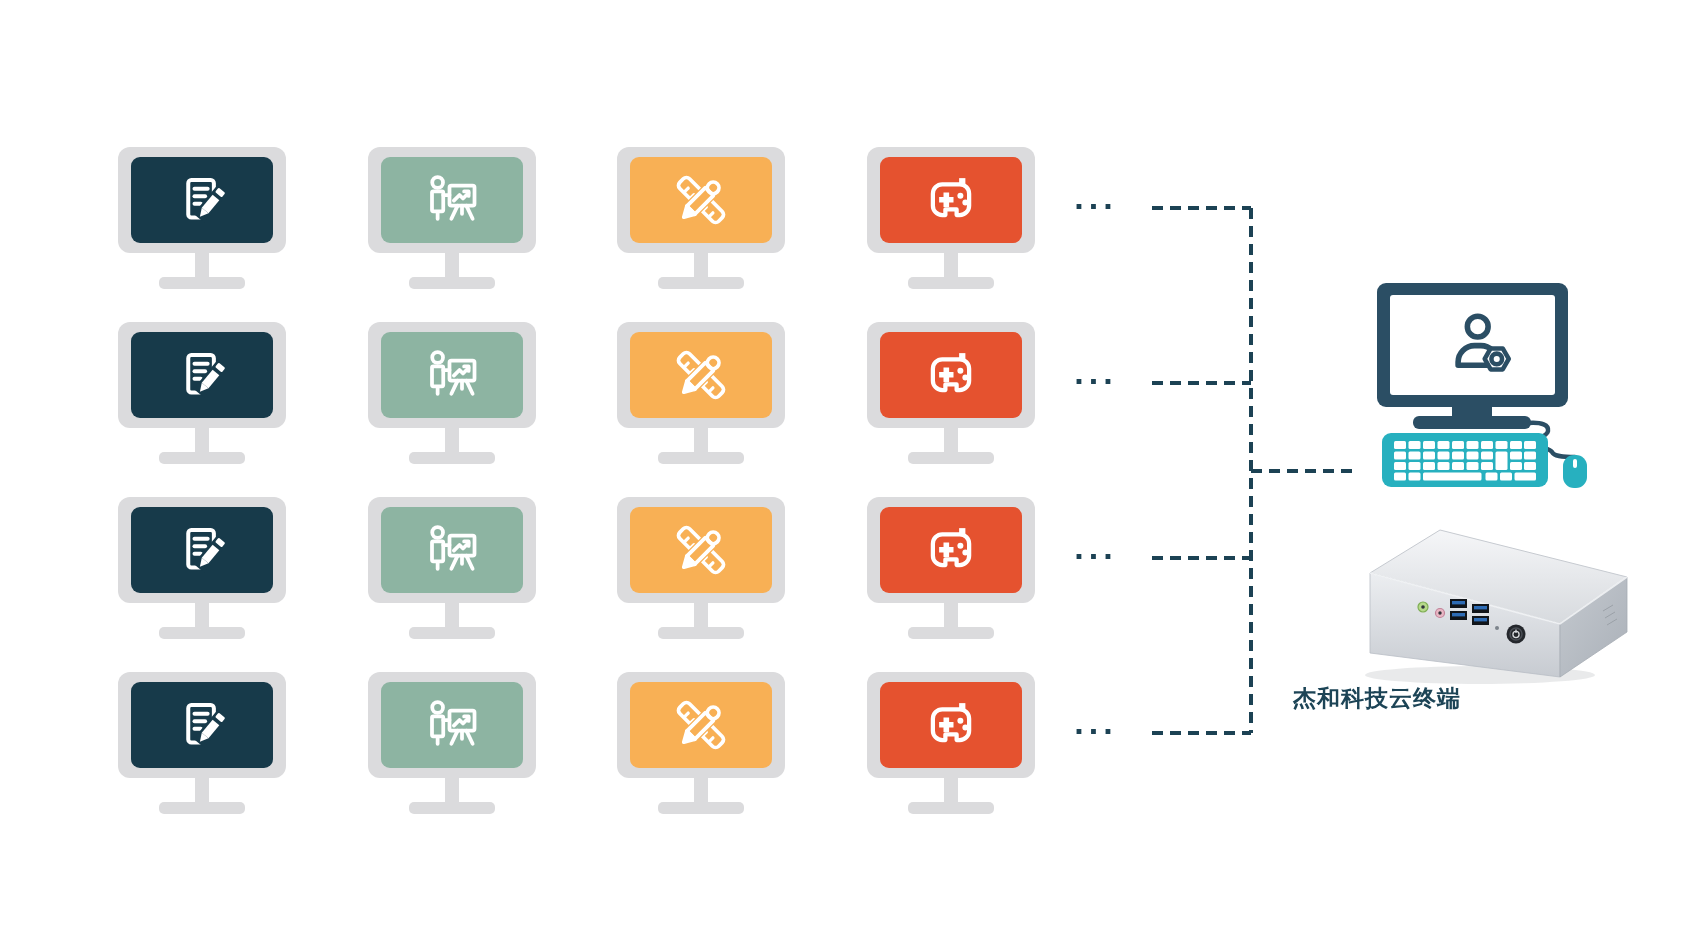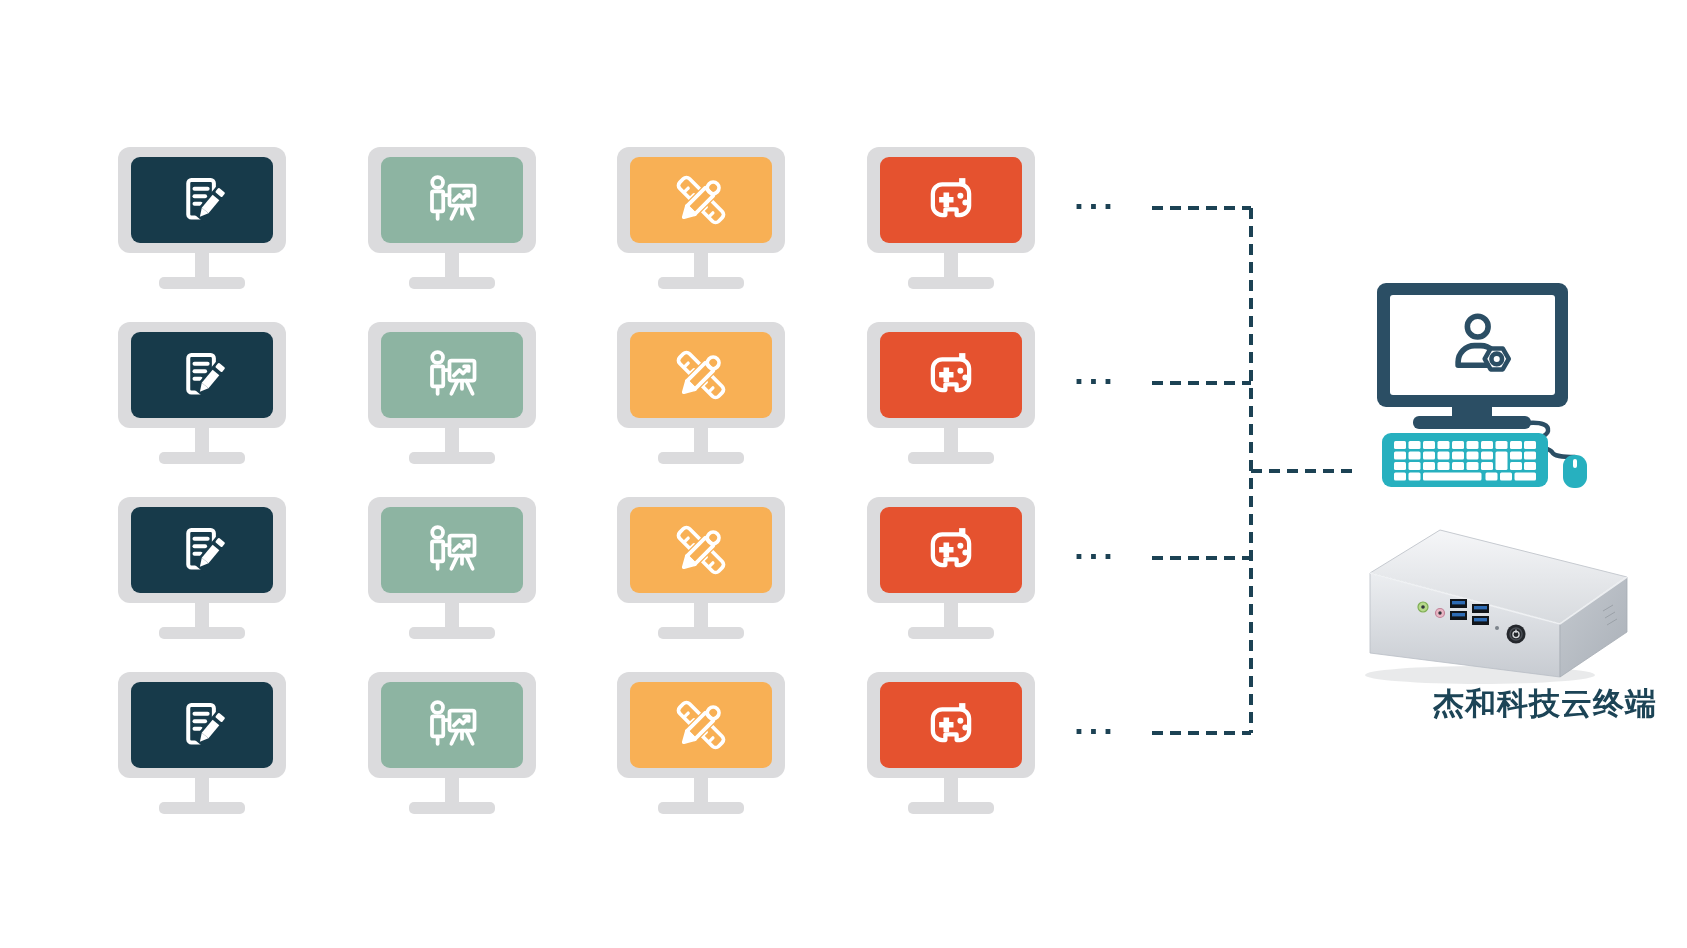--- a/index.html
+++ b/index.html
@@ -34,22 +34,22 @@
   .host-neck{position:absolute;left:1452px;top:405px;width:40px;height:16px;background:var(--c-admin);}
   .host-base{position:absolute;left:1413px;top:416px;width:118px;height:13px;border-radius:6px;background:var(--c-admin);}
   .host-keyboard{position:absolute;left:1382px;top:433px;width:166px;height:54px;
                  background:var(--c-teal);border-radius:9px;}
   .host-keyboard svg{position:absolute;left:0;top:0;width:166px;height:54px;}
   .host-mouse{position:absolute;left:1563px;top:455px;width:24px;height:33px;
               background:var(--c-teal);border-radius:11px;}
   .mouse-slot{position:absolute;left:10px;top:4px;width:4px;height:9px;background:#fff;border-radius:2px;}
 
   
-  .device-label{position:absolute;left:1357px;top:683px;width:300px;text-align:right;
-                font-size:31px;font-weight:800;color:var(--c-text);letter-spacing:1px;}
+  .device-label{position:absolute;left:1293px;top:683px;width:300px;text-align:left;
+                font-size:23px;font-weight:800;color:var(--c-text);letter-spacing:1px;}
 </style>
 </head>
 <body>
 
 <div class="stage">
 
   <svg width="0" height="0" style="position:absolute" aria-hidden="true">
     <defs>
       <symbol id="sym-document-edit-icon" viewBox="0 0 48 48">
         <g fill="none" stroke="#fff" stroke-width="3.2" stroke-linecap="round" stroke-linejoin="round">

